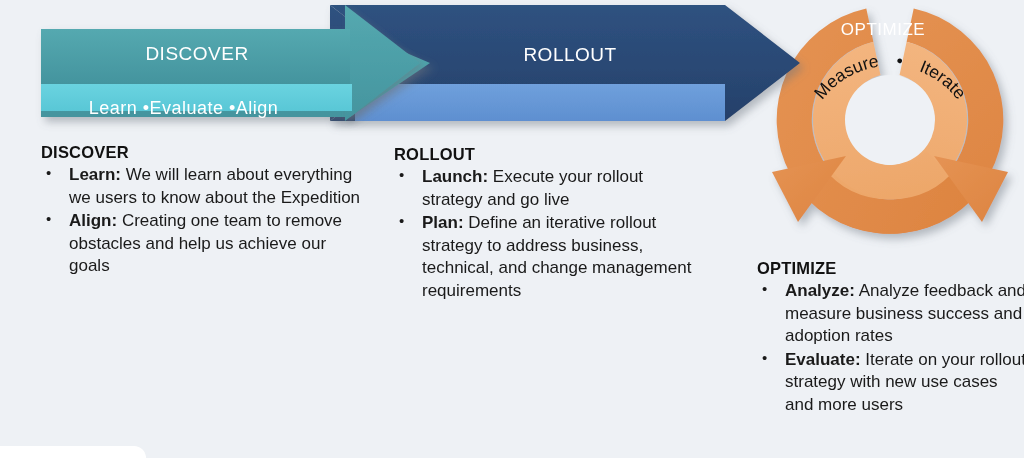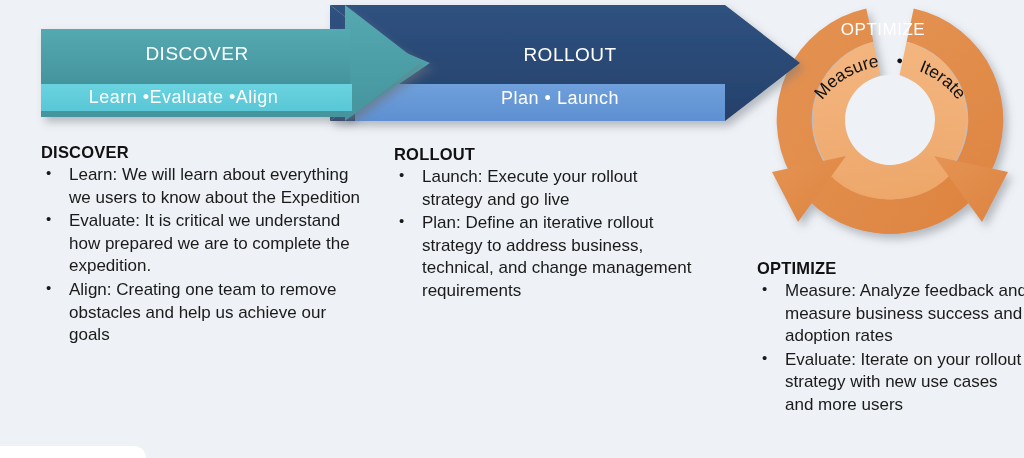--- a/index.html
+++ b/index.html
@@ -39,21 +39,21 @@
     pointer-events: none;
   }
   .phase-title {
     font-size: 19px;
   }
   .phase-sub {
     font-size: 18px;
   }
 
   #discover-title { left: 41px;  top: 43px;  width: 312px; text-align: center; }
-  #discover-sub   { left: 41px;  top: 87px;  width: 285px; text-align: center; }
+  #discover-sub   { left: 41px;  top: 98px;  width: 285px; text-align: center; }
   #rollout-title  { left: 420px; top: 44px;  width: 300px; text-align: center; }
   #rollout-sub    { left: 410px; top: 88px;  width: 300px; text-align: center; }
   #optimize-title { left: 808px; top: 20px;  width: 150px; text-align: center; font-size: 17px; }
 
   
   .col {
     position: absolute;
     color: #141414;
   }
   .col-heading {
@@ -78,21 +78,21 @@
   }
   .bullets li::before {
     content: "\2022";
     position: absolute;
     left: 5px;
     top: -1px;
     font-size: 15px;
     color: #1a1a1a;
   }
   .bullets b {
-    font-weight: normal;
+    font-weight: bold;
     text-align: center;
   }
 
   #col-discover { left: 41px;  top: 143px; width: 320px; }
   #col-rollout  { left: 394px; top: 145px; width: 300px; }
   #col-optimize { left: 757px; top: 259px; width: 272px; }
 
   
   #corner-shape {
     position: absolute;
@@ -189,57 +189,55 @@
 
     <path d="M 345 5 L 420 63 L 345 121 Z" fill="url(#gTeal)" filter="url(#tinyShadow)"></path>
     <path d="M 41 29 L 350 29 L 350 84 L 41 84 Z" fill="url(#gTeal)"></path>
     <path d="M 41 84 L 352 84 L 352 111 L 41 111 Z" fill="url(#gTealLight)"></path>
   </svg>
 
   <div class="banner-label phase-title" id="discover-title">DISCOVER</div>
   <div class="banner-label phase-sub" id="discover-sub">Learn  •Evaluate  •Align</div>
 
   <div class="banner-label phase-title" id="rollout-title">ROLLOUT</div>
-  <div class="banner-label phase-sub" id="rollout-sub">Plan • Launch</div>
 
   <div class="banner-label phase-title" id="optimize-title">OPTIMIZE</div>
 
   <svg style="position:absolute; left:0; top:0; width:1024px; height:270px; pointer-events:none;" viewBox="0 0 1024 270">
     <defs>
       <path id="arcPath" d="M 806 150 A 84 84 0 0 1 974 150" fill="none"></path>
     </defs>
     <text font-family="Liberation Sans, sans-serif" font-size="17.5" fill="#111111">
       <textPath href="#arcPath" startOffset="50%" text-anchor="middle">
         <tspan>Measure</tspan>
         <tspan dx="12">•</tspan>
         <tspan dx="12">Iterate</tspan>
       </textPath>
     </text>
   </svg>
 
   <div class="col" id="col-discover">
     <div class="col-heading">DISCOVER</div>
     <ul class="bullets">
       <li><b>Learn:</b><span> We will learn about everything we users to know about the Expedition</span></li>
-      <li><b>Evaluate:</b><span> It is critical we understand how prepared we are to complete the expedition.</span></li>
       <li><b>Align:</b><span> Creating one team to remove obstacles and help us achieve our goals</span></li>
     </ul>
   </div>
 
   <div class="col" id="col-rollout">
     <div class="col-heading">ROLLOUT</div>
     <ul class="bullets">
       <li><b>Launch:</b><span> Execute your rollout strategy and go live</span></li>
       <li><b>Plan:</b><span> Define an iterative rollout strategy to address business, technical, and change management requirements</span></li>
     </ul>
   </div>
 
   <div class="col" id="col-optimize">
     <div class="col-heading">OPTIMIZE</div>
     <ul class="bullets">
-      <li><b>Measure:</b><span> Analyze feedback and measure business success and adoption rates</span></li>
+      <li><b>Analyze:</b><span> Analyze feedback and measure business success and adoption rates</span></li>
       <li><b>Evaluate:</b><span> Iterate on your rollout strategy with new use cases and more users</span></li>
     </ul>
   </div>
 
   <div id="corner-shape"></div>
 
 </div>
 
 </body></html>

